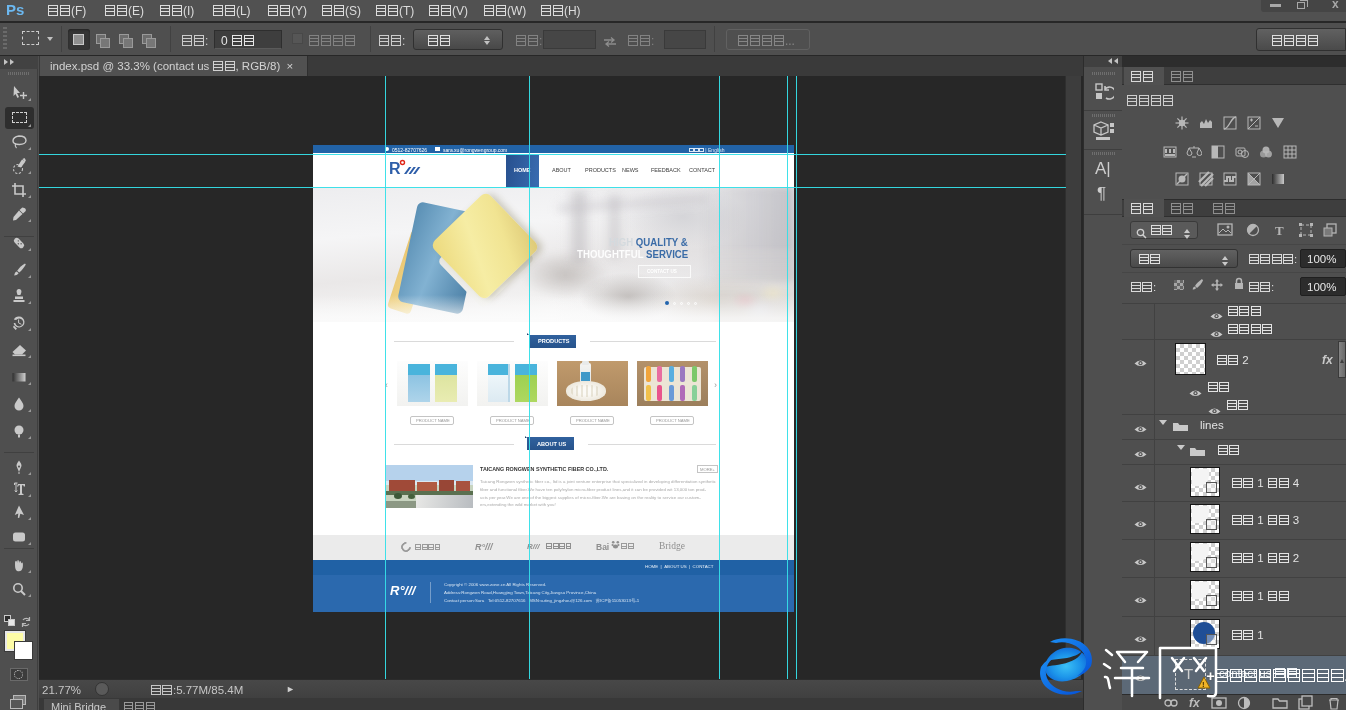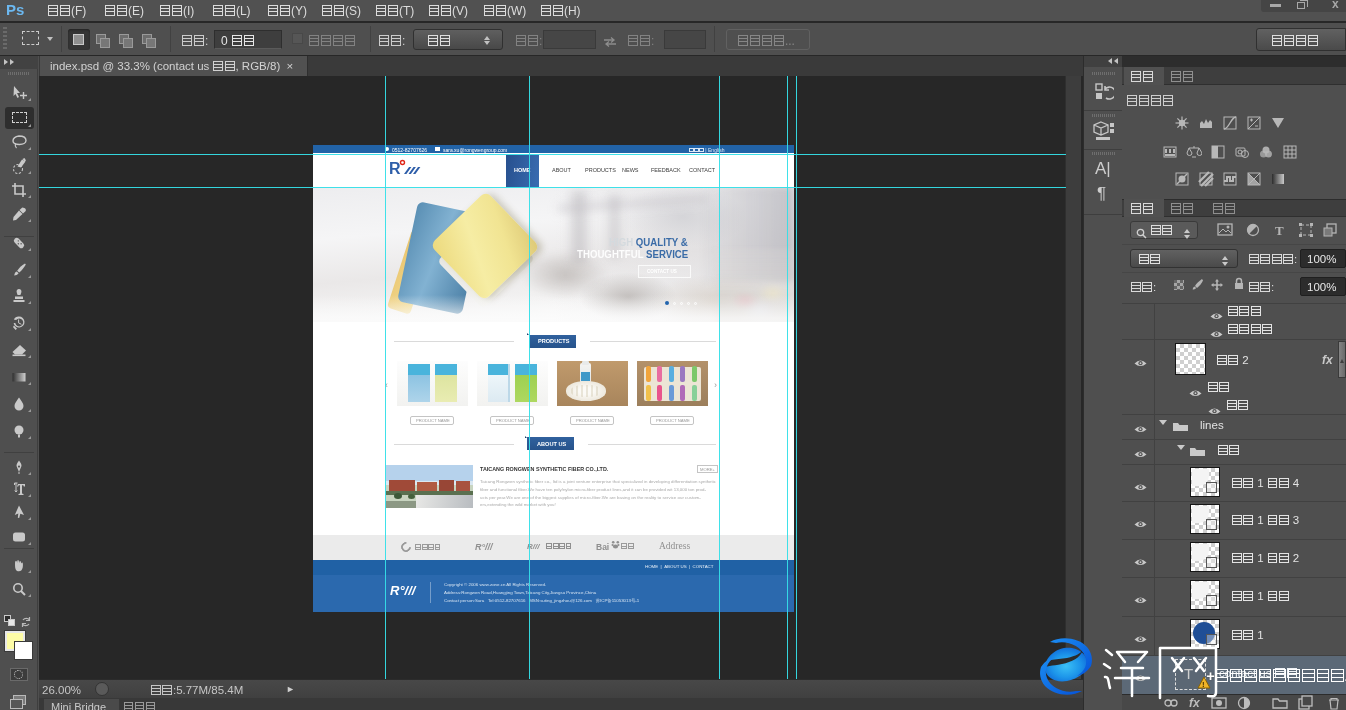--- a/index.html
+++ b/index.html
@@ -187,21 +187,21 @@
 <div class="ab" style="left:14px;top:670px;width:9px;height:9px;border:1px dotted #c9c9c9;border-radius:50%"></div>
 <div class="ab" style="left:13px;top:695px;width:13px;height:10px;border:1px solid #b9b9b9;background:#7b7b7b"></div>
 <div class="ab" style="left:10px;top:699px;width:13px;height:10px;border:1px solid #b9b9b9;background:#565656"></div>
 <div class="ab" style="left:39px;top:56px;width:1044px;height:20px;background:#3a3a3a"></div>
 <div class="ab" style="left:40px;top:56px;width:268px;height:20px;background:#515151;border-right:1px solid #2f2f2f"></div>
 <span class="ab" style="left:50px;top:60px;font-size:11.5px;color:#d2d2d2">index.psd @ 33.3% (contact us <i class="c"></i><i class="c"></i>, RGB/8)&nbsp;&nbsp;×</span>
 <div class="ab" style="left:39px;top:76px;width:1044px;height:603px;background:#272727;overflow:hidden" id="cv">
 </div>
 <div class="ab" style="left:1065px;top:76px;width:16px;height:603px;background:#3d3d3d;border-left:1px solid #2f2f2f"></div>
 <div class="ab" style="left:39px;top:679px;width:1044px;height:19px;background:linear-gradient(#484848,#404040);border-top:1px solid #2b2b2b">
-<span class="ab" style="left:3px;top:4px;font-size:11.5px;color:#c6c6c6">26.00%</span>
+<span class="ab" style="left:3px;top:4px;font-size:11.5px;color:#c6c6c6">21.77%</span>
 <div class="ab" style="left:56px;top:2px;width:14px;height:14px;background:#5a5a5a;border-radius:50%;border:1px solid #333"></div>
 <span class="ab" style="left:111px;top:4px;font-size:11.5px;color:#c6c6c6"><i class="c"></i><i class="c"></i>:5.77M/85.4M</span>
 <span class="ab" style="left:247px;top:4px;font-size:9px;color:#cfcfcf">►</span>
 </div>
 <div class="ab" style="left:39px;top:698px;width:1044px;height:12px;background:#383838">
 <div class="ab" style="left:5px;top:1px;width:75px;height:11px;background:#4a4a4a"></div>
 <span class="ab" style="left:12px;top:3px;font-size:11px;color:#cacaca">Mini Bridge</span>
 <span class="ab" style="left:84px;top:3px;font-size:11px;color:#9a9a9a"><i class="c"></i><i class="c"></i><i class="c"></i></span>
 </div>
 <div class="ab" style="left:313px;top:145px;width:481px;height:467px;background:#fff;font-size:5px">
@@ -316,21 +316,21 @@
 <span class="ab" style="left:233px;top:8px;font-size:6.5px;color:#8f8f8f"><i class="c"></i><i class="c"></i><i class="c"></i><i class="c"></i></span>
 <span class="ab" style="left:283px;top:7px;font-size:8.5px;font-weight:bold;color:#8f8f8f">Bai</span>
 <div class="ab" style="left:298px;top:5px;width:9px;height:9px"><svg width="9" height="9" viewBox="0 0 9 9">
           <circle cx="2.2" cy="2.2" r="1.3" fill="#8f8f8f"></circle>
           <circle cx="6.8" cy="2.2" r="1.3" fill="#8f8f8f"></circle>
           <circle cx="1.6" cy="5" r="1.1" fill="#8f8f8f"></circle>
           <circle cx="7.4" cy="5" r="1.1" fill="#8f8f8f"></circle>
           <ellipse cx="4.5" cy="6.6" rx="2.6" ry="2" fill="#8f8f8f"></ellipse>
         </svg></div>
 <span class="ab" style="left:308px;top:8px;font-size:6.5px;color:#9a9a9a"><i class="c"></i><i class="c"></i></span>
-<span class="ab" style="left:346px;top:6px;font-size:9.5px;color:#8f8f8f;font-family:&quot;Liberation Serif&quot;,serif">Address</span>
+<span class="ab" style="left:346px;top:6px;font-size:9.5px;color:#8f8f8f;font-family:&quot;Liberation Serif&quot;,serif">Bridge</span>
 </div>
 <div class="ab" style="left:0;top:415px;width:481px;height:14.6px;background:#2061a5"></div>
 <span class="ab" style="left:332px;top:419px;font-size:4.4px;color:#e6eef7">HOME&nbsp;&nbsp;|&nbsp;&nbsp;ABOUT US&nbsp;&nbsp;|&nbsp;&nbsp;CONTACT</span>
 <div class="ab" style="left:0;top:429.6px;width:481px;height:37.4px;background:#2b69ae"></div>
 <span class="ab" style="left:77px;top:438px;font-size:13px;font-weight:bold;color:#fff;font-style:italic">R°///</span>
 <div class="ab" style="left:117px;top:437px;width:1px;height:21px;background:rgba(255,255,255,.35)"></div>
 <span class="ab" style="left:131px;top:437.0px;font-size:4.4px;color:#d5e3f2;white-space:nowrap">Copyright © 2006 www.zone.cn All Rights Reserved.</span>
 <span class="ab" style="left:131px;top:445.2px;font-size:4.4px;color:#d5e3f2;white-space:nowrap">Address:Rongwen Road,Huangjing Town,Taicang City,Jiangsu Province,China</span>
 <span class="ab" style="left:131px;top:453.4px;font-size:4.4px;color:#d5e3f2;white-space:nowrap">Contact person:Sara&nbsp;&nbsp;&nbsp;Tel:0512-82707616&nbsp;&nbsp;&nbsp;MSN:suting_jingzhou@126.com&nbsp;&nbsp;&nbsp;苏ICP备11053013号-1</span>
 </div>

